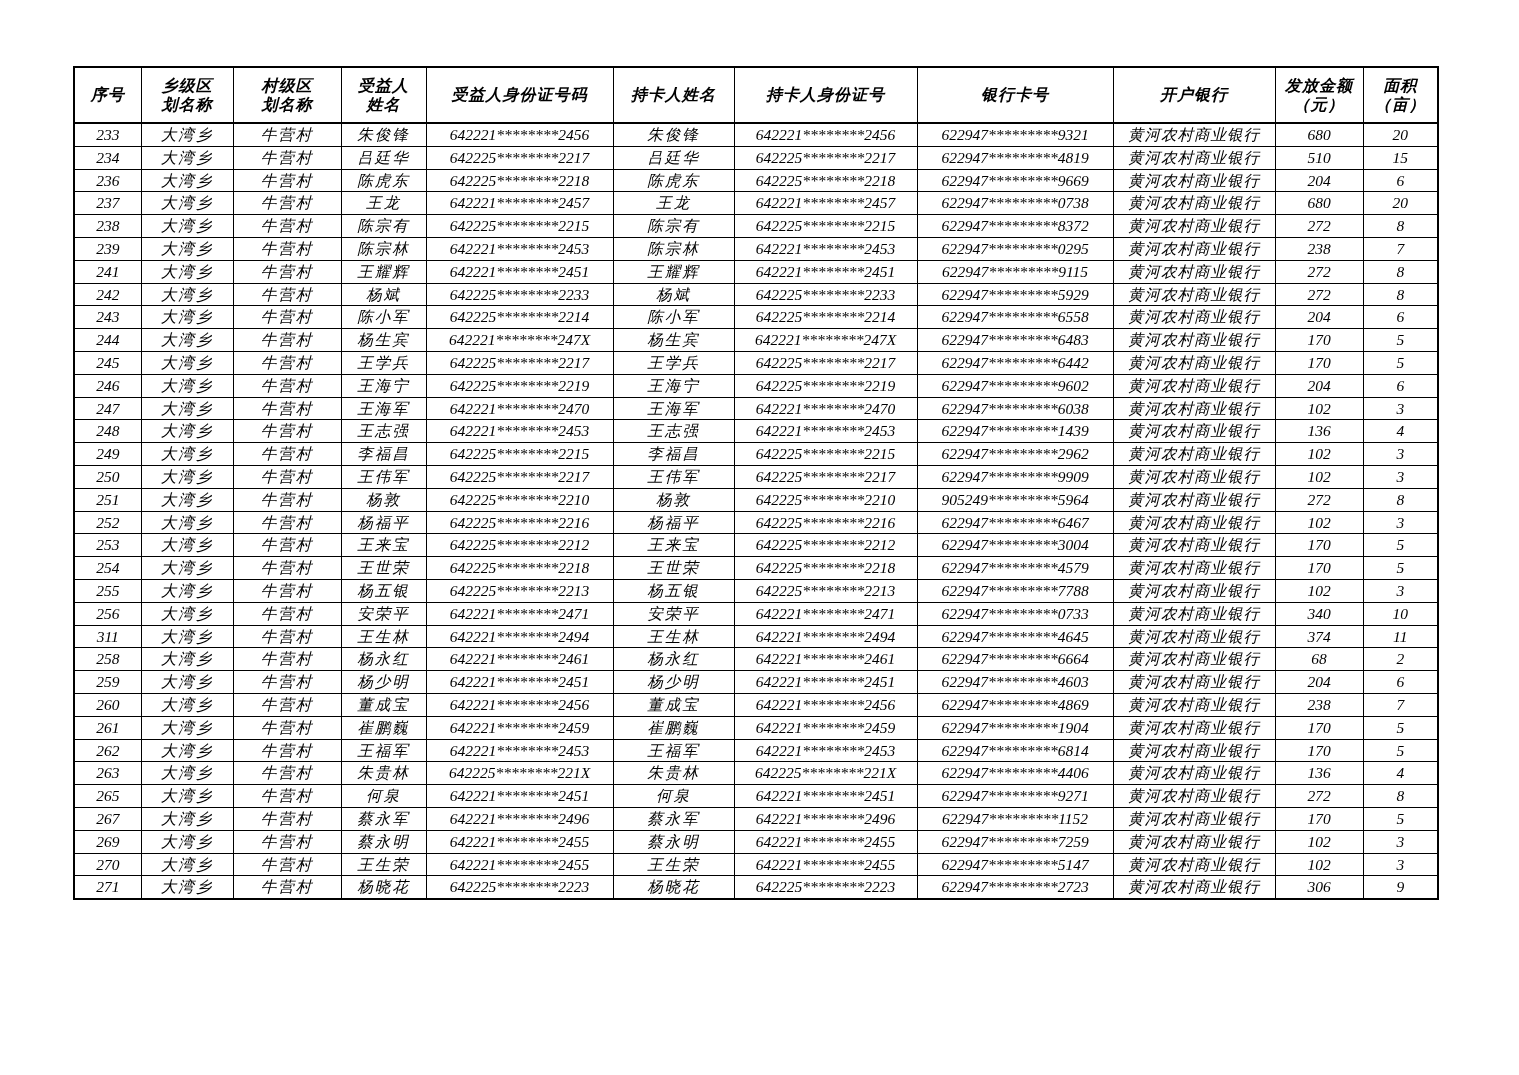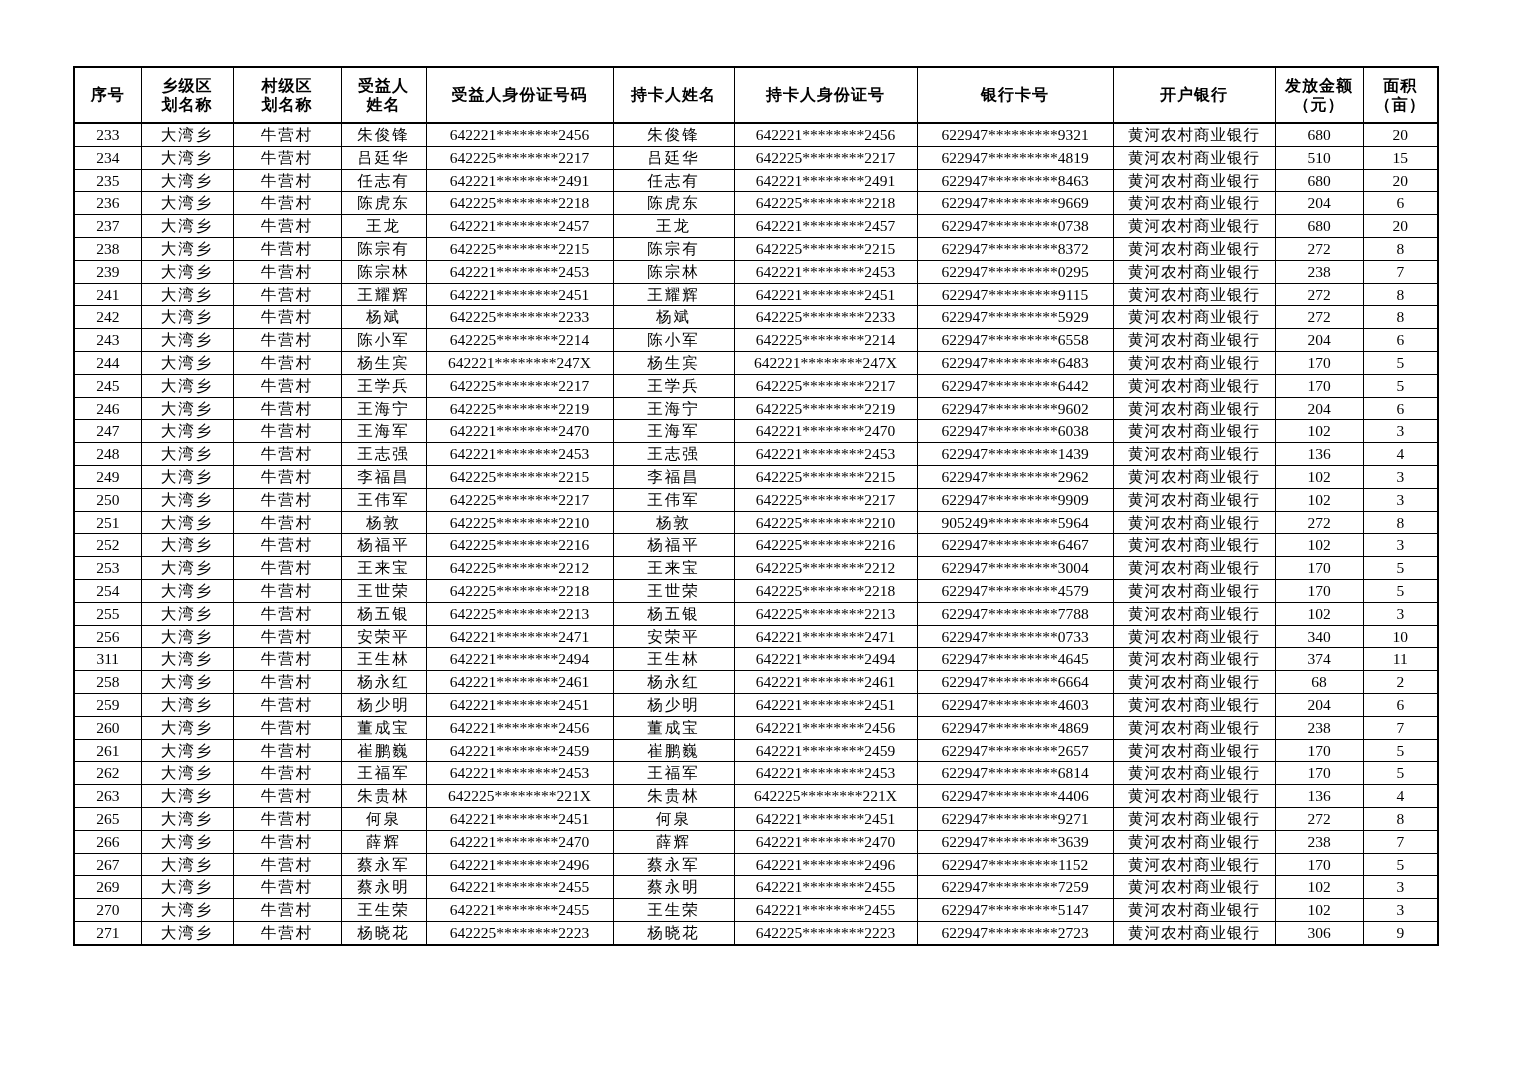--- a/index.html
+++ b/index.html
@@ -21,20 +21,21 @@
     position: absolute;
     left: 73px;
     top: 66px;
   }
   table.subsidy-table {
     border-collapse: collapse;
     table-layout: fixed;
     width: 1364px;
     background: #ffffff;
     color: #000000;
+    font-style: italic;
   }
   table.subsidy-table th,
   table.subsidy-table td {
     border: 1px solid #000000;
     text-align: center;
     vertical-align: middle;
     padding: 0;
     overflow: hidden;
     white-space: nowrap;
   }
@@ -139,33 +140,20 @@
             <td class="col-beneficiary">吕廷华</td>
             <td class="col-beneficiary-id">642225********2217</td>
             <td class="col-cardholder">吕廷华</td>
             <td class="col-cardholder-id">642225********2217</td>
             <td class="col-card-number">622947*********4819</td>
             <td class="col-bank">黄河农村商业银行</td>
             <td class="col-amount">510</td>
             <td class="col-area">15</td>
           </tr>
           <tr>
-            <td class="col-index">235</td>
-            <td class="col-township">大湾乡</td>
-            <td class="col-village">牛营村</td>
-            <td class="col-beneficiary">任志有</td>
-            <td class="col-beneficiary-id">642221********2491</td>
-            <td class="col-cardholder">任志有</td>
-            <td class="col-cardholder-id">642221********2491</td>
-            <td class="col-card-number">622947*********8463</td>
-            <td class="col-bank">黄河农村商业银行</td>
-            <td class="col-amount">680</td>
-            <td class="col-area">20</td>
-          </tr>
-          <tr>
             <td class="col-index">236</td>
             <td class="col-township">大湾乡</td>
             <td class="col-village">牛营村</td>
             <td class="col-beneficiary">陈虎东</td>
             <td class="col-beneficiary-id">642225********2218</td>
             <td class="col-cardholder">陈虎东</td>
             <td class="col-cardholder-id">642225********2218</td>
             <td class="col-card-number">622947*********9669</td>
             <td class="col-bank">黄河农村商业银行</td>
             <td class="col-amount">204</td>
@@ -471,21 +459,21 @@
             <td class="col-area">7</td>
           </tr>
           <tr>
             <td class="col-index">261</td>
             <td class="col-township">大湾乡</td>
             <td class="col-village">牛营村</td>
             <td class="col-beneficiary">崔鹏巍</td>
             <td class="col-beneficiary-id">642221********2459</td>
             <td class="col-cardholder">崔鹏巍</td>
             <td class="col-cardholder-id">642221********2459</td>
-            <td class="col-card-number">622947*********2657</td>
+            <td class="col-card-number">622947*********1904</td>
             <td class="col-bank">黄河农村商业银行</td>
             <td class="col-amount">170</td>
             <td class="col-area">5</td>
           </tr>
           <tr>
             <td class="col-index">262</td>
             <td class="col-township">大湾乡</td>
             <td class="col-village">牛营村</td>
             <td class="col-beneficiary">王福军</td>
             <td class="col-beneficiary-id">642221********2453</td>
@@ -514,33 +502,20 @@
             <td class="col-township">大湾乡</td>
             <td class="col-village">牛营村</td>
             <td class="col-beneficiary">何泉</td>
             <td class="col-beneficiary-id">642221********2451</td>
             <td class="col-cardholder">何泉</td>
             <td class="col-cardholder-id">642221********2451</td>
             <td class="col-card-number">622947*********9271</td>
             <td class="col-bank">黄河农村商业银行</td>
             <td class="col-amount">272</td>
             <td class="col-area">8</td>
-          </tr>
-          <tr>
-            <td class="col-index">266</td>
-            <td class="col-township">大湾乡</td>
-            <td class="col-village">牛营村</td>
-            <td class="col-beneficiary">薛辉</td>
-            <td class="col-beneficiary-id">642221********2470</td>
-            <td class="col-cardholder">薛辉</td>
-            <td class="col-cardholder-id">642221********2470</td>
-            <td class="col-card-number">622947*********3639</td>
-            <td class="col-bank">黄河农村商业银行</td>
-            <td class="col-amount">238</td>
-            <td class="col-area">7</td>
           </tr>
           <tr>
             <td class="col-index">267</td>
             <td class="col-township">大湾乡</td>
             <td class="col-village">牛营村</td>
             <td class="col-beneficiary">蔡永军</td>
             <td class="col-beneficiary-id">642221********2496</td>
             <td class="col-cardholder">蔡永军</td>
             <td class="col-cardholder-id">642221********2496</td>
             <td class="col-card-number">622947*********1152</td>

